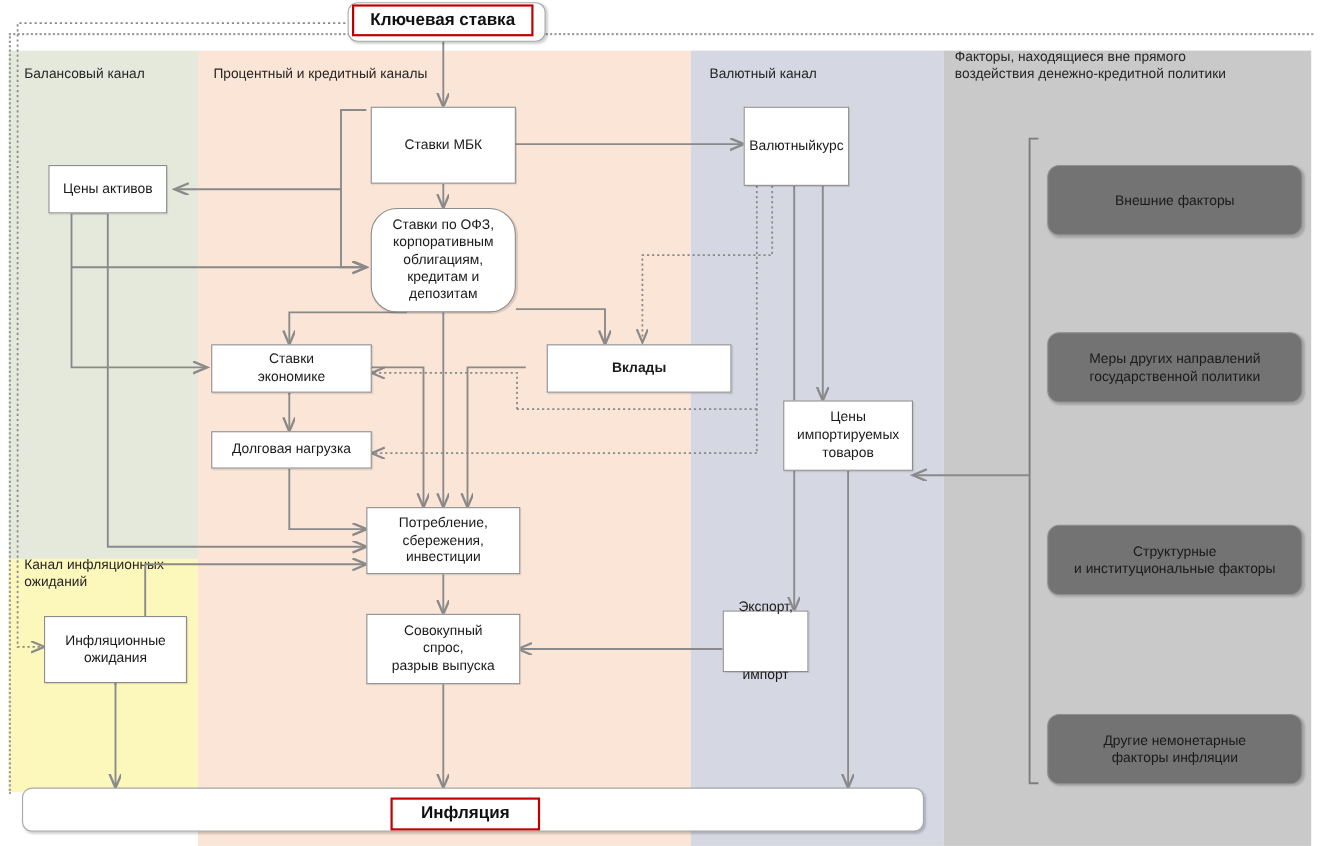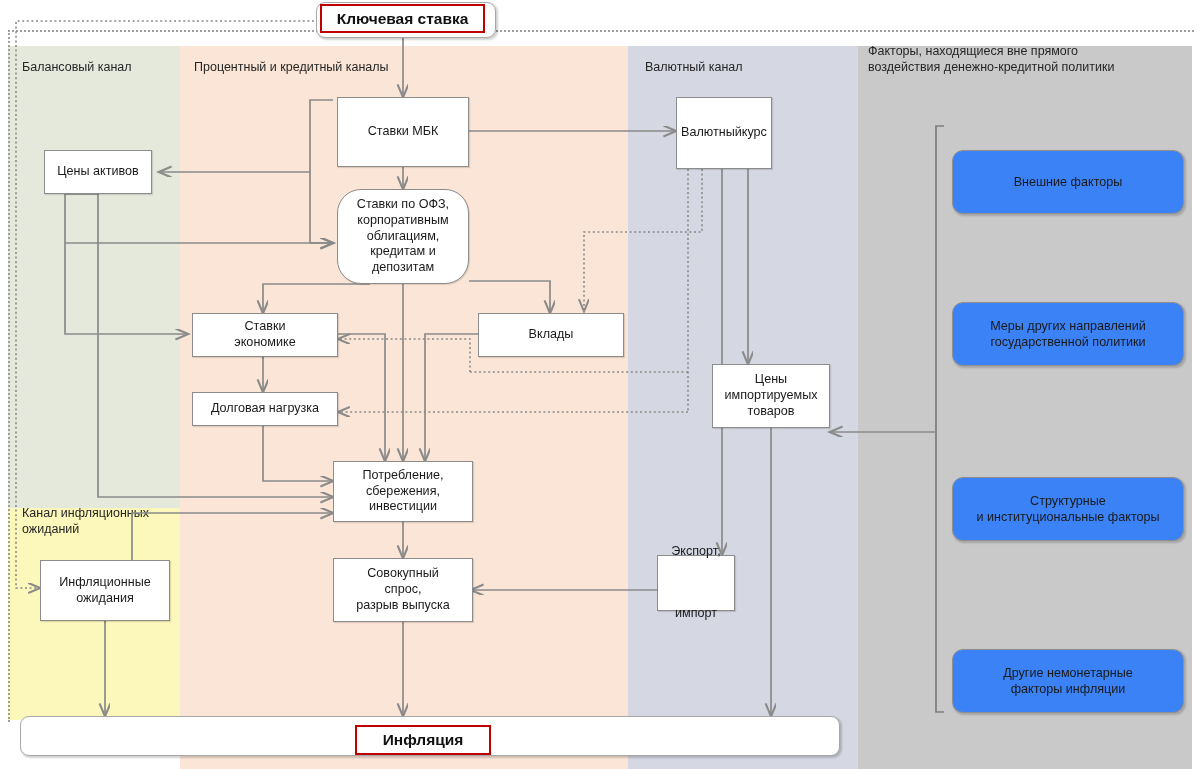--- a/index.html
+++ b/index.html
@@ -21,21 +21,21 @@
 
   
   .band-caption{position:absolute;font-size:12.5px;font-weight:normal;color:#262626;line-height:1.25;}
 
   
   .node{position:absolute;background:#ffffff;border:1.6px solid #8c8c8c;
         box-sizing:border-box;display:flex;align-items:center;justify-content:center;
         text-align:center;font-size:12.6px;color:#1a1a1a;line-height:1.26;padding:2px 4px;
         box-shadow:1px 1px 1px rgba(0,0,0,.12);}
   
-  .pill{position:absolute;background:#3b82f6;border:1.6px solid #8f8f8f;border-radius:11px;
+  .pill{position:absolute;background:#737373;border:1.6px solid #8f8f8f;border-radius:11px;
         box-sizing:border-box;display:flex;align-items:center;justify-content:center;
         text-align:center;font-size:12.6px;color:#1a1a1a;line-height:1.3;padding:2px 8px;
         box-shadow:1.5px 1.5px 2px rgba(0,0,0,.18);}
 
   
   .terminal-wrap{position:absolute;background:#ffffff;border:1.5px solid #a8a8a8;border-radius:9px;
         box-sizing:border-box;box-shadow:1.5px 1.5px 2px rgba(0,0,0,.18);}
   .terminal-label{position:absolute;background:#ffffff;border:2.2px solid #c00000;
         box-sizing:border-box;display:flex;align-items:center;justify-content:center;
         font-size:15.5px;font-weight:bold;color:#111;}
@@ -158,21 +158,21 @@
     <span>облигациям,</span>
     <span>кредитам и</span>
     <span>депозитам</span>
   </div>
 
   <div class="node" style="left:192px;top:313px;width:146px;height:44px;flex-direction:column;">
     <span>Ставки</span>
     <span>экономике</span>
   </div>
 
-  <div class="node" style="left:478px;top:313px;width:146px;height:44px;">Вклады</div>
+  <div class="node" style="left:497px;top:313px;width:168px;height:44px;font-weight:bold;">Вклады</div>
 
   <div class="node" style="left:192px;top:392px;width:146px;height:34px;">Долговая нагрузка</div>
 
   <div class="node" style="left:333px;top:461px;width:140px;height:61px;flex-direction:column;">
     <span>Потребление,</span>
     <span>сбережения,</span>
     <span>инвестиции</span>
   </div>
 
   <div class="node" style="left:333px;top:558px;width:140px;height:64px;flex-direction:column;">

